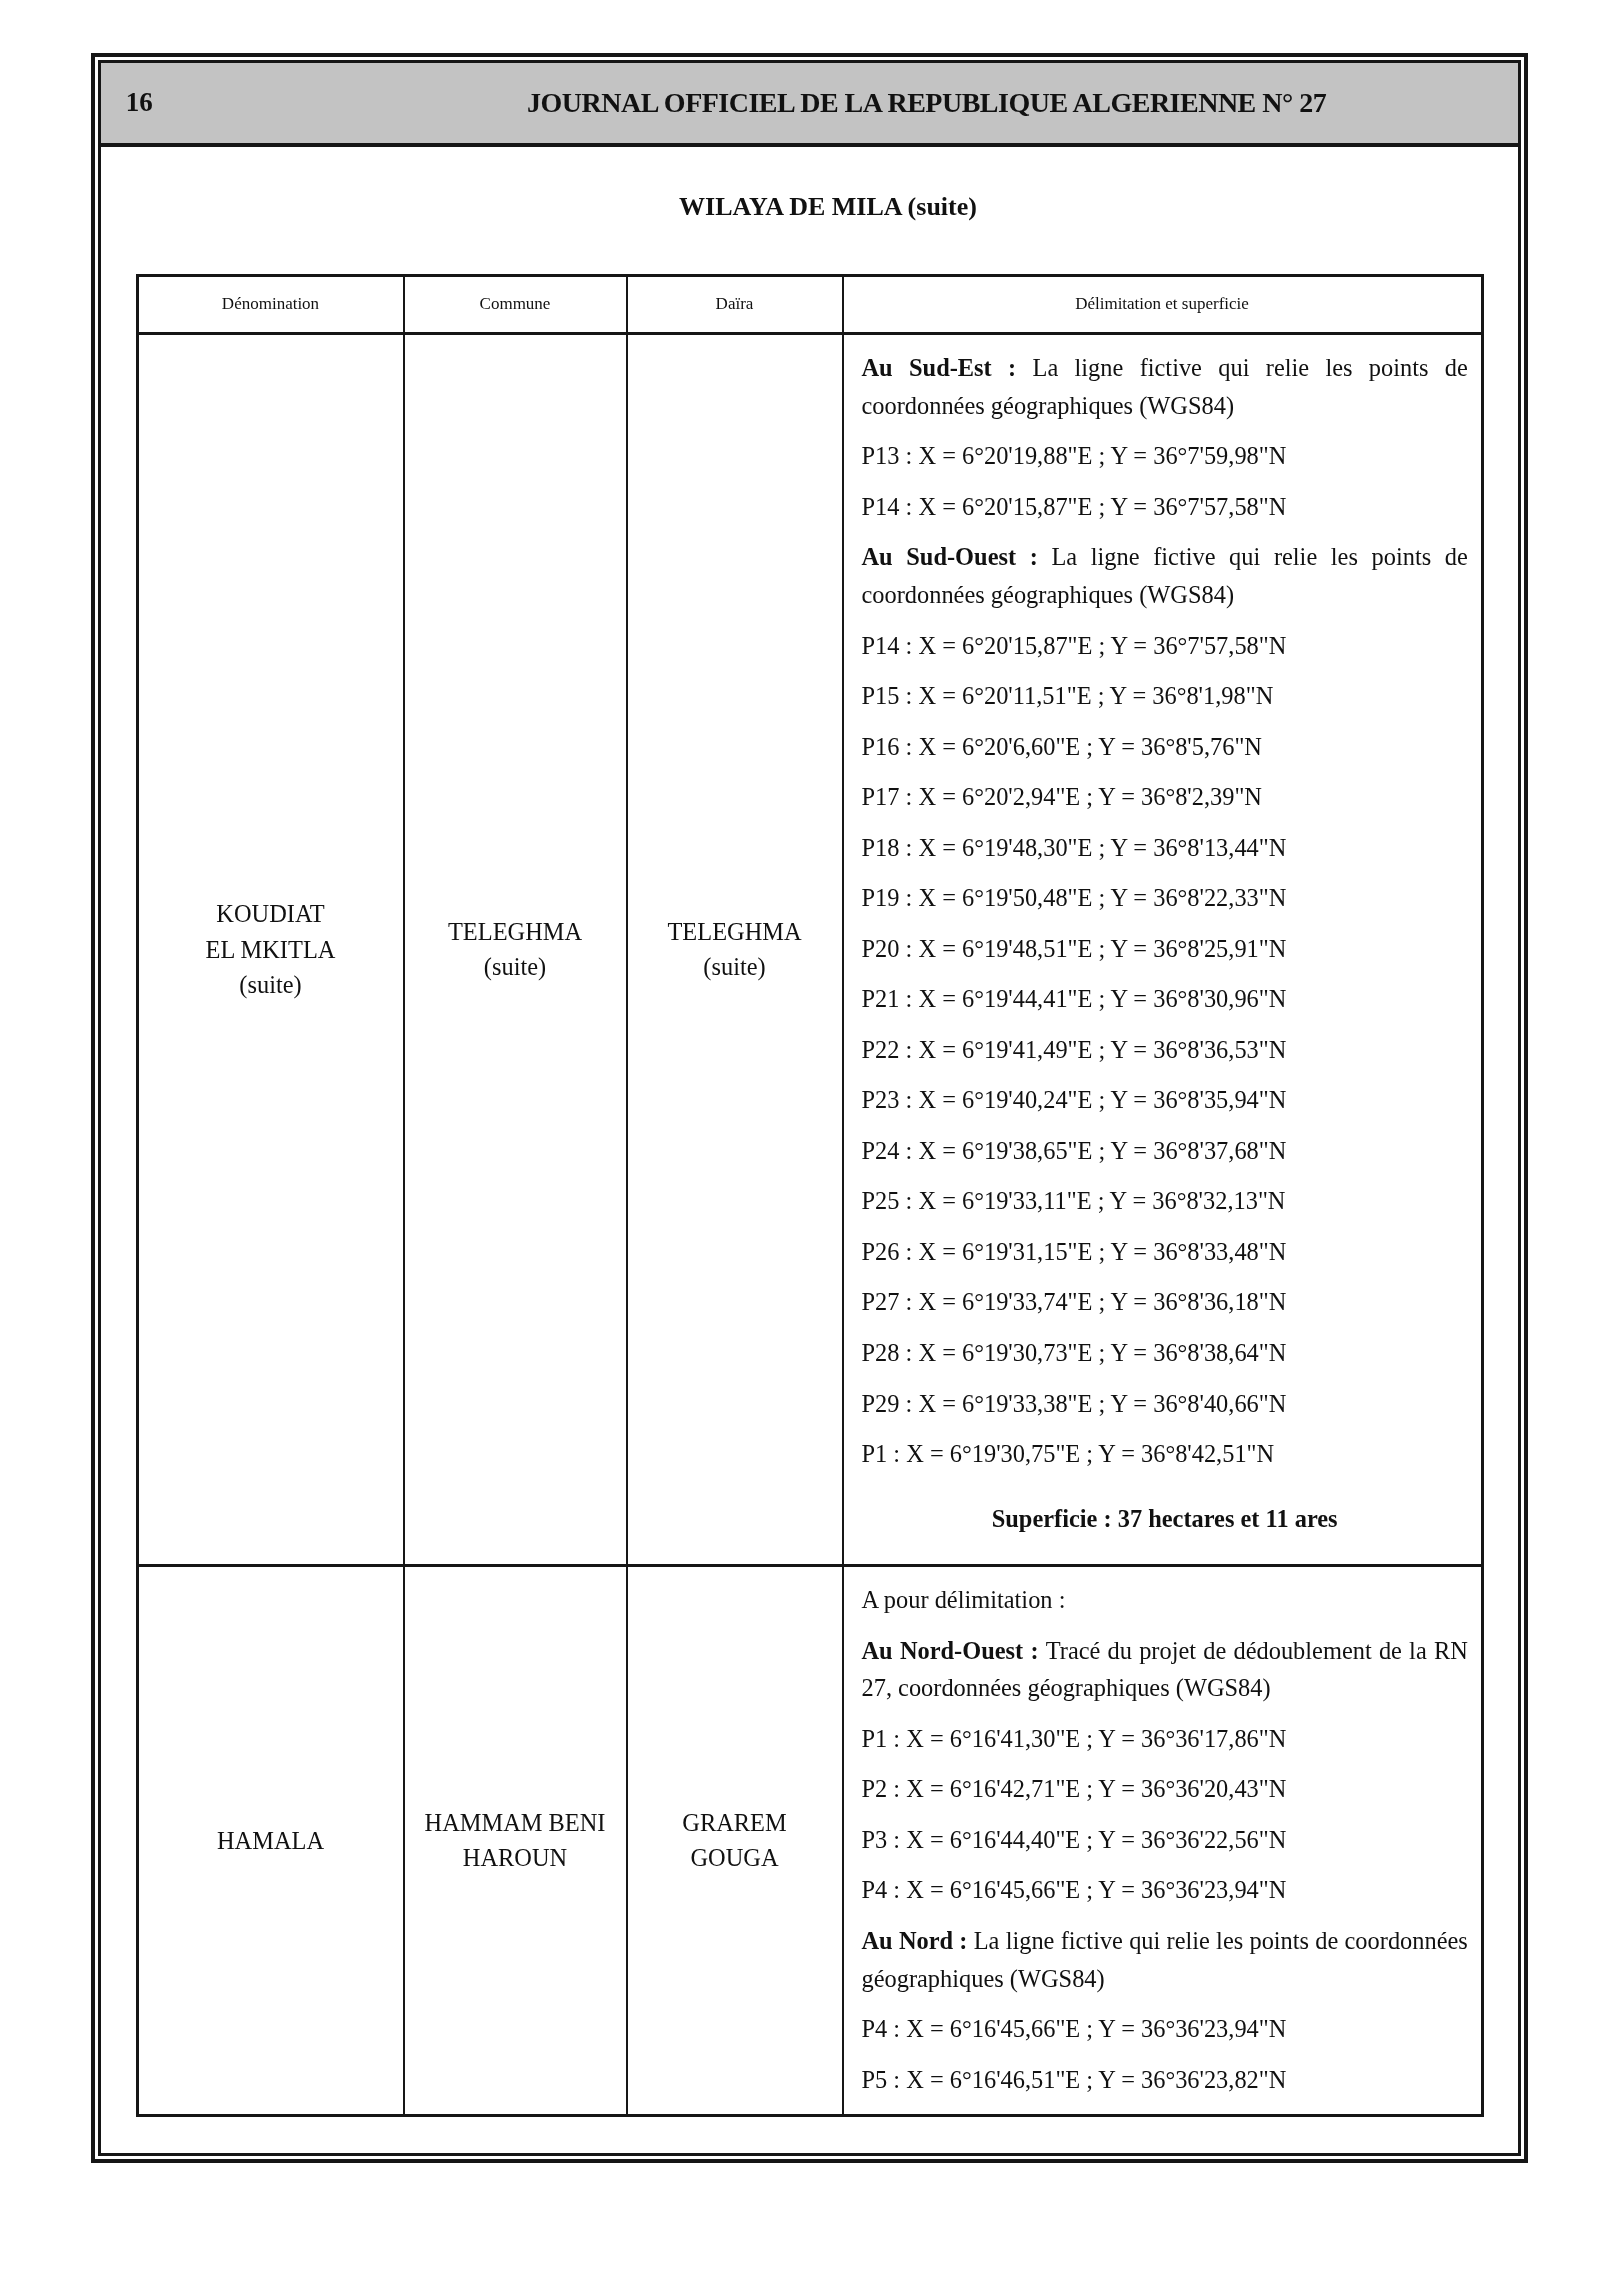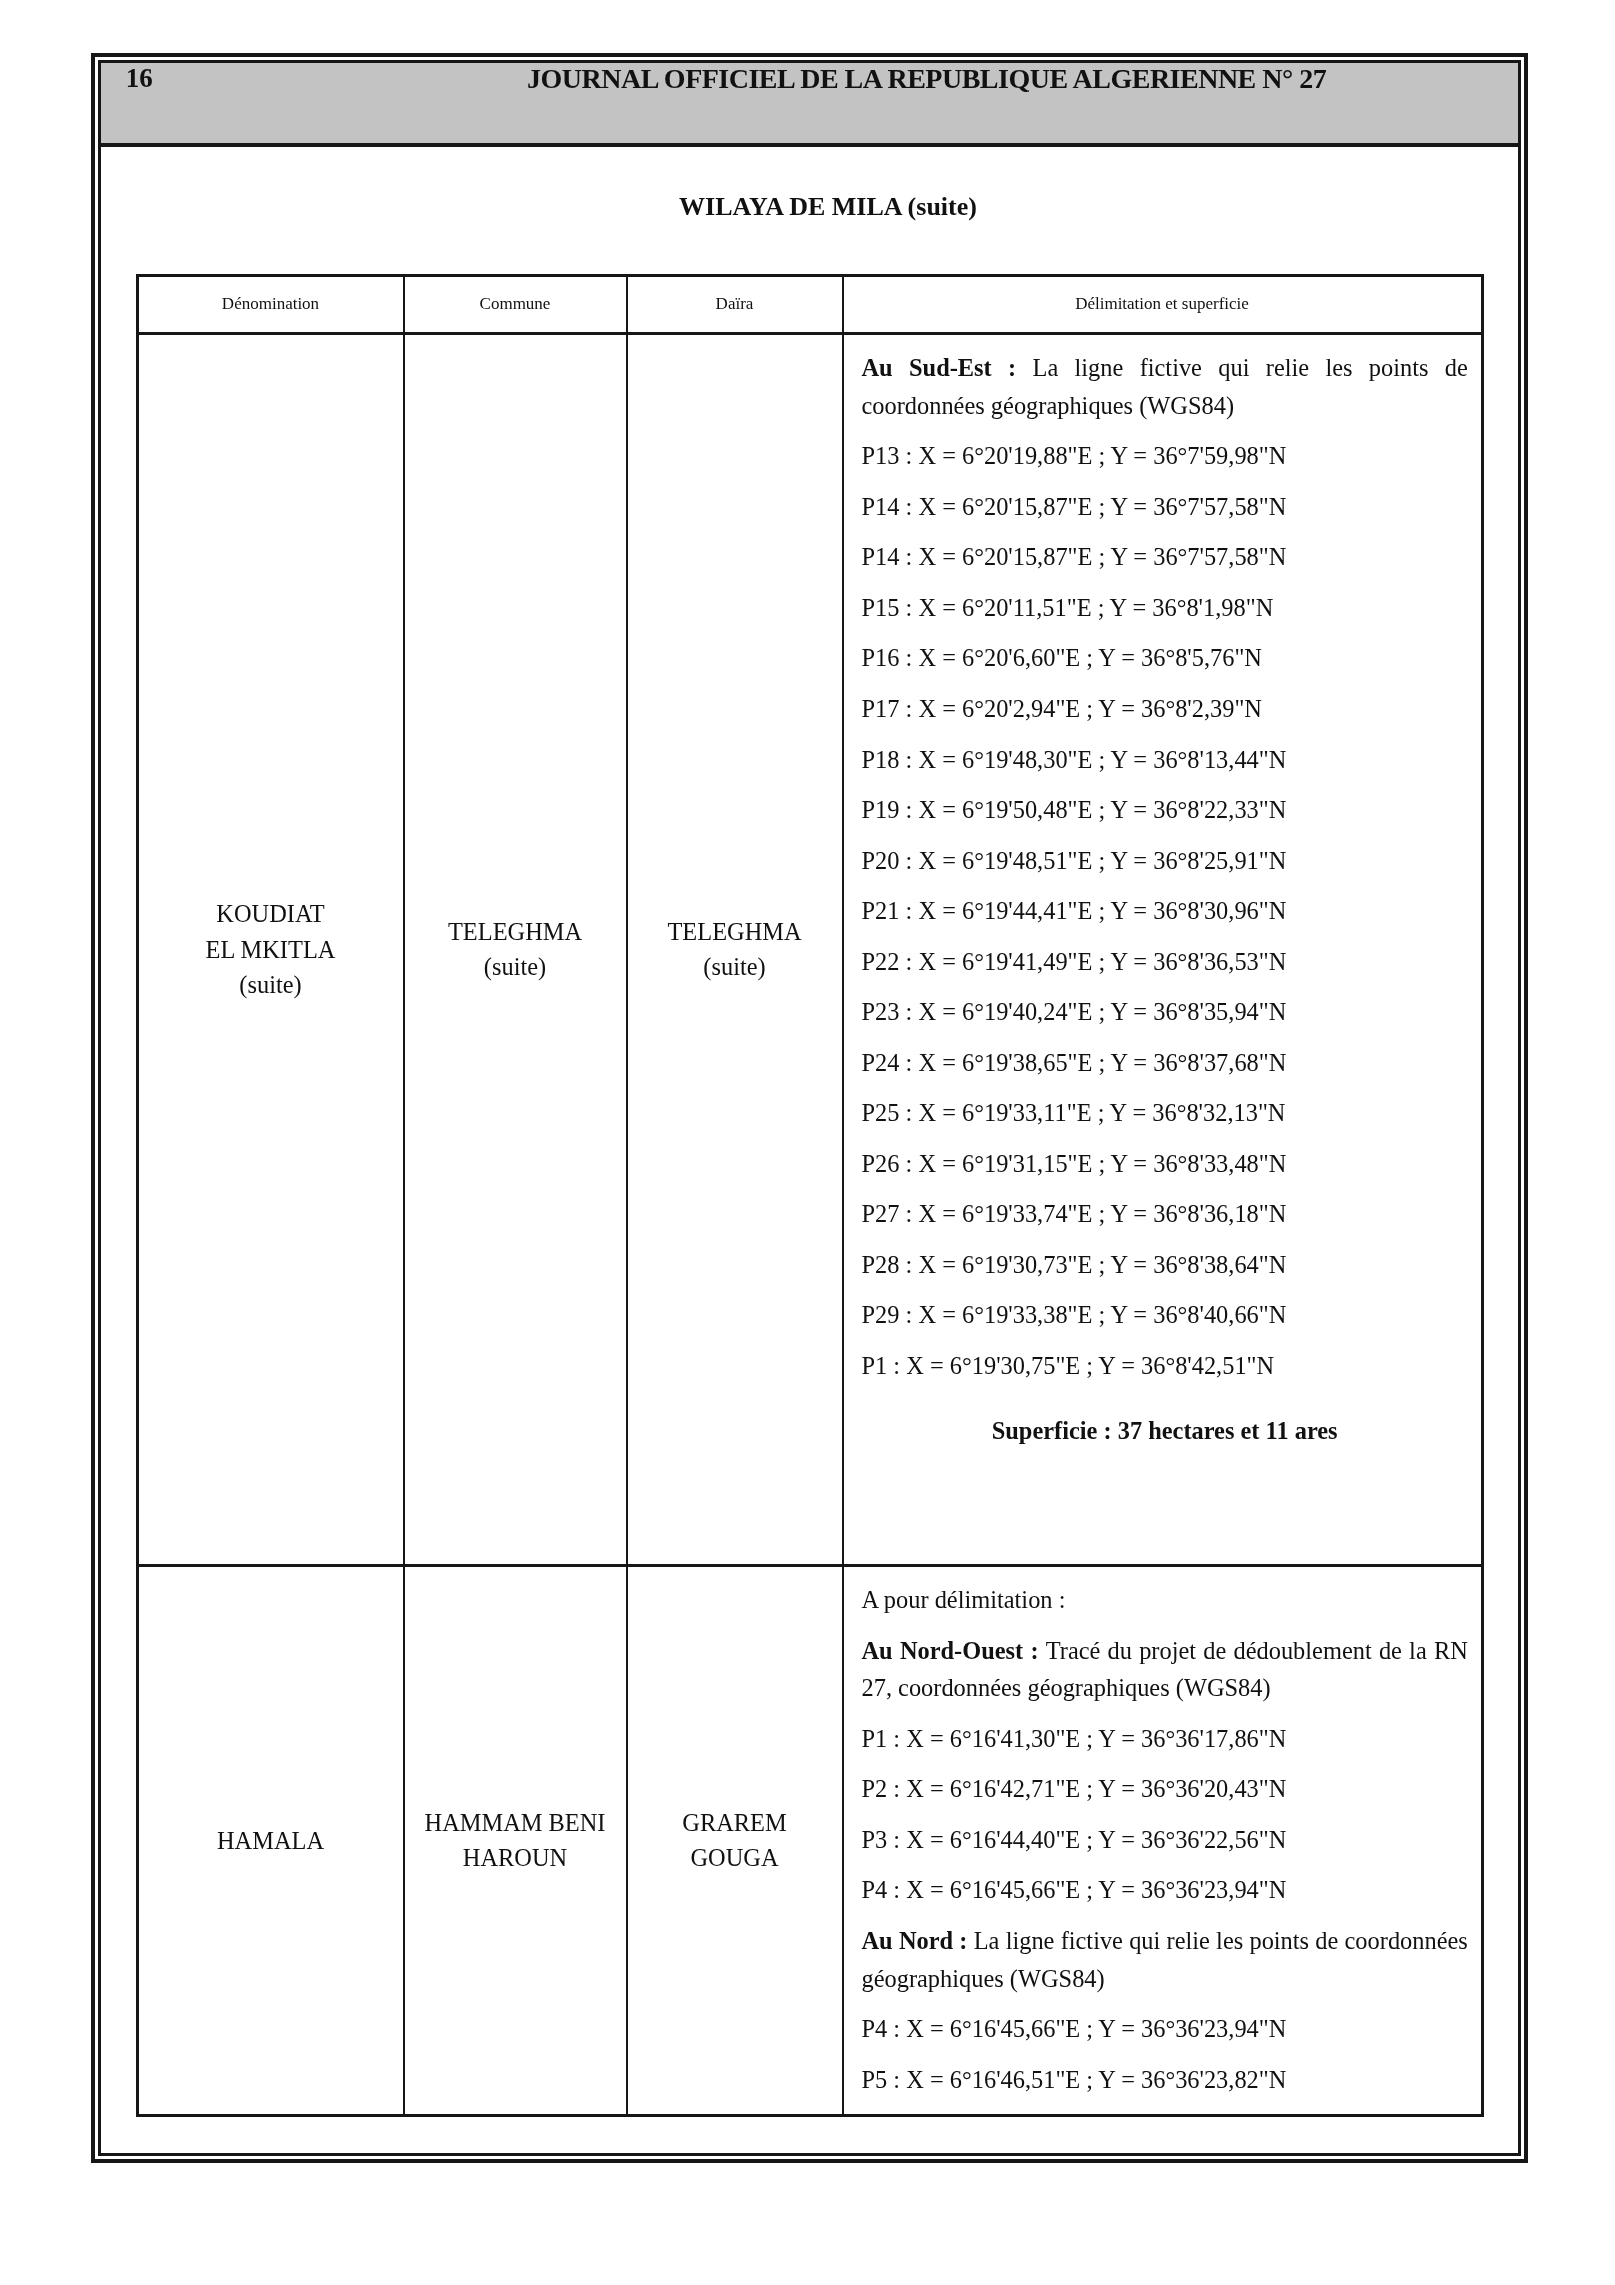--- a/index.html
+++ b/index.html
@@ -23,20 +23,21 @@
     border:3.6px solid #161616;
     box-sizing:border-box;
     overflow:hidden;
   }
   .header-band {
     background:#c3c3c3;
     border-bottom:4.5px solid #161616;
     height:84px;
     box-sizing:border-box;
     display:flex;
+    align-items:center;
     padding:0 12.7px 0 25px;
   }
   .page-num {
     width:222px;
     font-weight:bold;
     font-size:27px;
   }
   .journal-title {
     flex:1;
     text-align:center;
@@ -125,20 +126,21 @@
         </div>
       <div>
           <div class="trow body-row row-1">
             <div class="cell name-cell">KOUDIAT<br>EL MKITLA<br>(suite)</div>
             <div class="cell name-cell">TELEGHMA<br>(suite)</div>
             <div class="cell name-cell">TELEGHMA<br>(suite)</div>
             <div class="cell delim-cell">
               <div class="blk para"><b>Au Sud-Est : </b>La ligne fictive qui relie les points de coordonnées géographiques (WGS84)</div>
               <div class="blk point">P13 : X = 6°20'19,88"E ; Y = 36°7'59,98"N</div>
               <div class="blk point">P14 : X = 6°20'15,87"E ; Y = 36°7'57,58"N</div>
+              <div class="blk para"><b>Au Sud-Ouest : </b>La ligne fictive qui relie les points de coordonnées géographiques (WGS84)</div>
               <div class="blk point">P14 : X = 6°20'15,87"E ; Y = 36°7'57,58"N</div>
               <div class="blk point">P15 : X = 6°20'11,51"E ; Y = 36°8'1,98"N</div>
               <div class="blk point">P16 : X = 6°20'6,60"E ; Y = 36°8'5,76"N</div>
               <div class="blk point">P17 : X = 6°20'2,94"E ; Y = 36°8'2,39"N</div>
               <div class="blk point">P18 : X = 6°19'48,30"E ; Y = 36°8'13,44"N</div>
               <div class="blk point">P19 : X = 6°19'50,48"E ; Y = 36°8'22,33"N</div>
               <div class="blk point">P20 : X = 6°19'48,51"E ; Y = 36°8'25,91"N</div>
               <div class="blk point">P21 : X = 6°19'44,41"E ; Y = 36°8'30,96"N</div>
               <div class="blk point">P22 : X = 6°19'41,49"E ; Y = 36°8'36,53"N</div>
               <div class="blk point">P23 : X = 6°19'40,24"E ; Y = 36°8'35,94"N</div>

